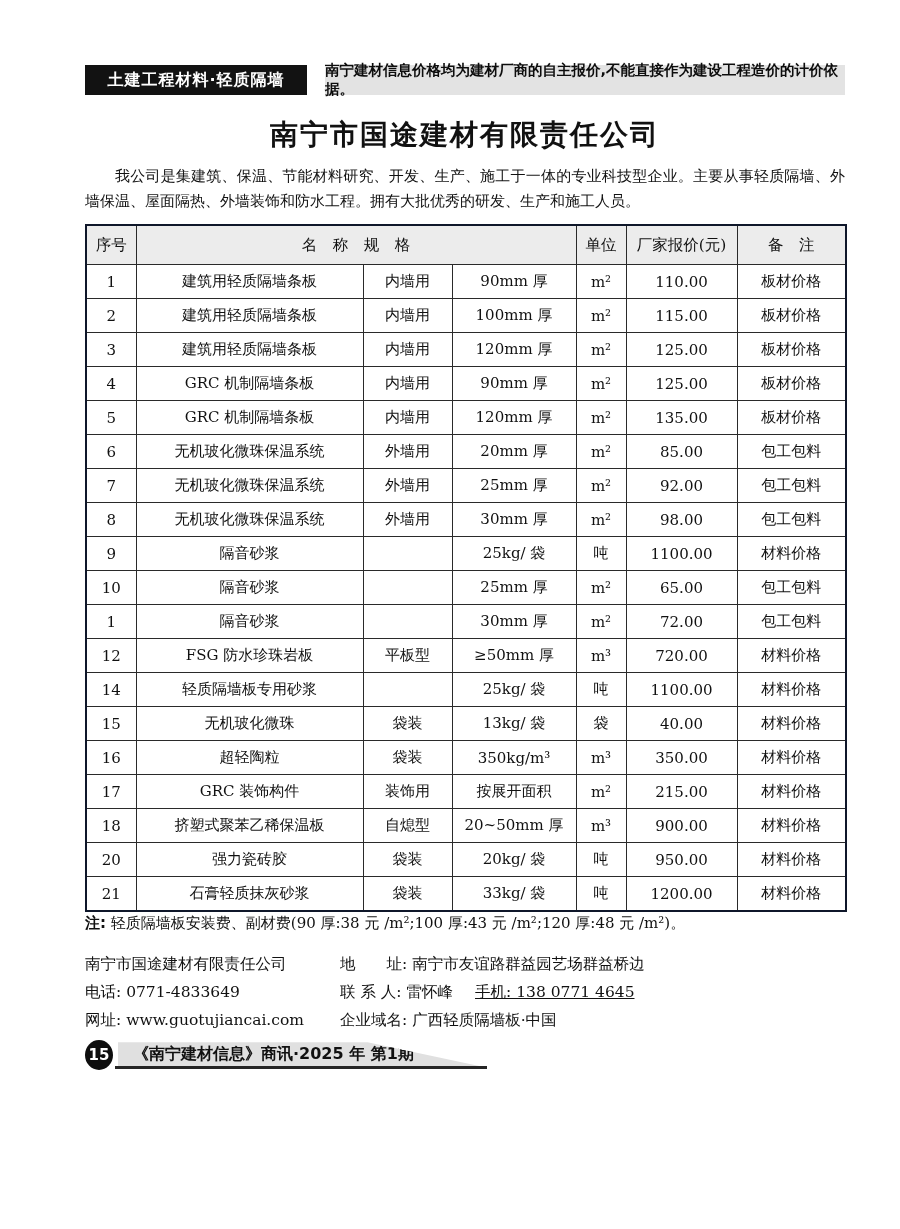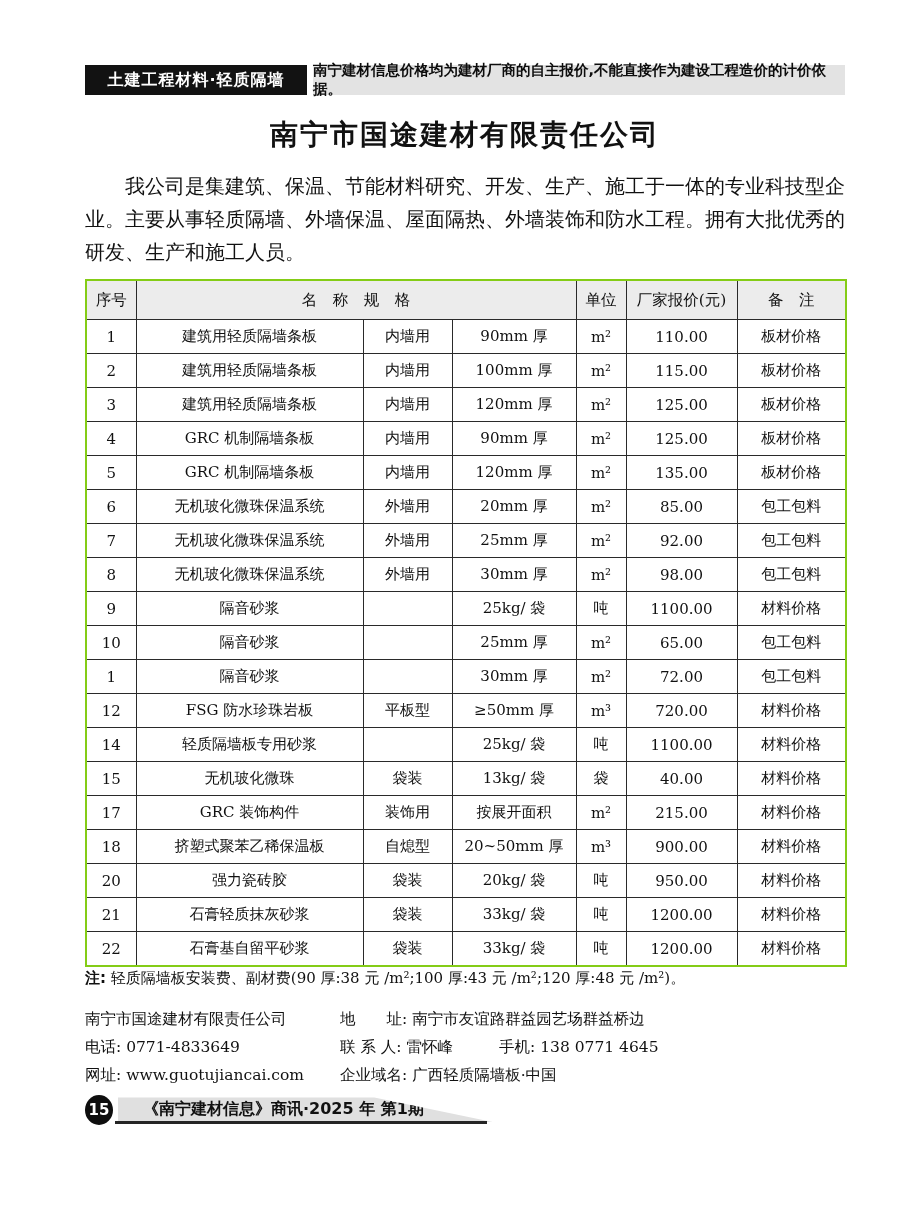--- a/index.html
+++ b/index.html
@@ -1,53 +1,53 @@
 <!DOCTYPE html>
 <html><head>
 <meta charset="utf-8">
 <style>
   html,body{margin:0;padding:0;background:#ffffff;}
   body{width:900px;height:1229px;overflow:hidden;color:#111;
        font-family:"DejaVu Serif","Liberation Serif",serif;}
   .page{position:relative;width:760px;margin:0 auto 0 85px;padding-top:65px;}
 
   
-  .band{display:flex;gap:6px;height:30px;}
+  .band{display:flex;gap:18px;height:30px;}
   .band .cat{background:#121212;color:#fff;width:222px;display:flex;align-items:center;justify-content:center;
        font-family:"DejaVu Sans","Liberation Sans",sans-serif;font-weight:bold;font-size:16px;letter-spacing:1px;flex:none;}
   .band .disc{background:#e3e3e3;color:#0d0d0d;flex:1;display:flex;align-items:center;justify-content:center;
        font-family:"DejaVu Sans","Liberation Sans",sans-serif;font-weight:bold;font-size:14.5px;}
 
   h1.title{margin:21px 0 0 0;text-align:center;font-size:28px;font-weight:bold;letter-spacing:2px;}
 
-  p.intro{margin:16px 0 0 0;font-size:20px;line-height:1.64;text-align:justify;text-indent:2em;}
+  p.intro{margin:10px 0 0 0;font-size:15px;line-height:1.64;text-align:justify;text-indent:2em;}
 
   table.price{margin-top:11px;border-collapse:collapse;width:760px;table-layout:fixed;
-       border:2px solid #84cc16;}
+       border:2px solid #0f172a;}
   table.price th, table.price td{border:1px solid #2a2a2a;text-align:center;vertical-align:middle;
        padding:0 2px;font-size:15px;overflow:hidden;white-space:nowrap;}
   table.price thead th{height:38px;background:#ececec;font-weight:normal;font-size:15.5px;}
   table.price tbody td{height:33px;background:#fff;}
 
   .note{margin-top:2px;font-size:15px;}
   .note b{font-family:"DejaVu Sans","Liberation Sans",sans-serif;font-size:15px;}
 
   .contact{margin-top:17px;display:flex;font-size:15.5px;line-height:28px;}
   .contact .left{width:255px;flex:none;}
   .contact .right{flex:1;}
-  .contact .mobile{margin-left:46px;}
+  .contact .mobile{margin-left:22px;text-decoration:underline;}
 
   .footer{position:relative;margin-top:6px;height:34px;}
   .page-circle{position:absolute;left:0;top:0;width:28px;height:30px;border-radius:50%;background:#0e0e0e;
        color:#fff;display:flex;align-items:center;justify-content:center;
        font-family:"DejaVu Sans","Liberation Sans",sans-serif;font-weight:bold;font-size:15px;}
   .banner{position:absolute;left:33px;top:2px;width:352px;height:25px;background:#e0e0e0;
        clip-path:polygon(0 0,68% 0,100% 100%,0 100%);
        display:flex;align-items:center;
-       font-family:"DejaVu Sans","Liberation Sans",sans-serif;font-weight:bold;font-size:16px;padding-left:25px;}
+       font-family:"DejaVu Sans","Liberation Sans",sans-serif;font-weight:bold;font-size:16px;padding-left:15px;}
   .footer-line{position:absolute;left:30px;top:26px;width:372px;height:3px;background:#252525;}
 </style>
 </head>
 <body>
 
 <div class="page">
 
   <div class="band">
     <div class="cat">土建工程材料·轻质隔墙</div>
     <div class="disc">南宁建材信息价格均为建材厂商的自主报价,不能直接作为建设工程造价的计价依据。</div>
@@ -197,20 +197,29 @@
         <tr>
           <td>15</td>
           <td>无机玻化微珠</td>
           <td>袋装</td>
           <td>13kg/ 袋</td>
           <td>袋</td>
           <td>40.00</td>
           <td>材料价格</td>
         </tr>
         <tr>
+          <td>16</td>
+          <td>超轻陶粒</td>
+          <td>袋装</td>
+          <td>350kg/m³</td>
+          <td>m³</td>
+          <td>350.00</td>
+          <td>材料价格</td>
+        </tr>
+        <tr>
           <td>17</td>
           <td>GRC 装饰构件</td>
           <td>装饰用</td>
           <td>按展开面积</td>
           <td>m²</td>
           <td>215.00</td>
           <td>材料价格</td>
         </tr>
         <tr>
           <td>18</td>
@@ -226,29 +235,20 @@
           <td>强力瓷砖胶</td>
           <td>袋装</td>
           <td>20kg/ 袋</td>
           <td>吨</td>
           <td>950.00</td>
           <td>材料价格</td>
         </tr>
         <tr>
           <td>21</td>
           <td>石膏轻质抹灰砂浆</td>
-          <td>袋装</td>
-          <td>33kg/ 袋</td>
-          <td>吨</td>
-          <td>1200.00</td>
-          <td>材料价格</td>
-        </tr>
-        <tr>
-          <td>22</td>
-          <td>石膏基自留平砂浆</td>
           <td>袋装</td>
           <td>33kg/ 袋</td>
           <td>吨</td>
           <td>1200.00</td>
           <td>材料价格</td>
         </tr>
       </tbody>
   </table>
 
   <div class="note">

